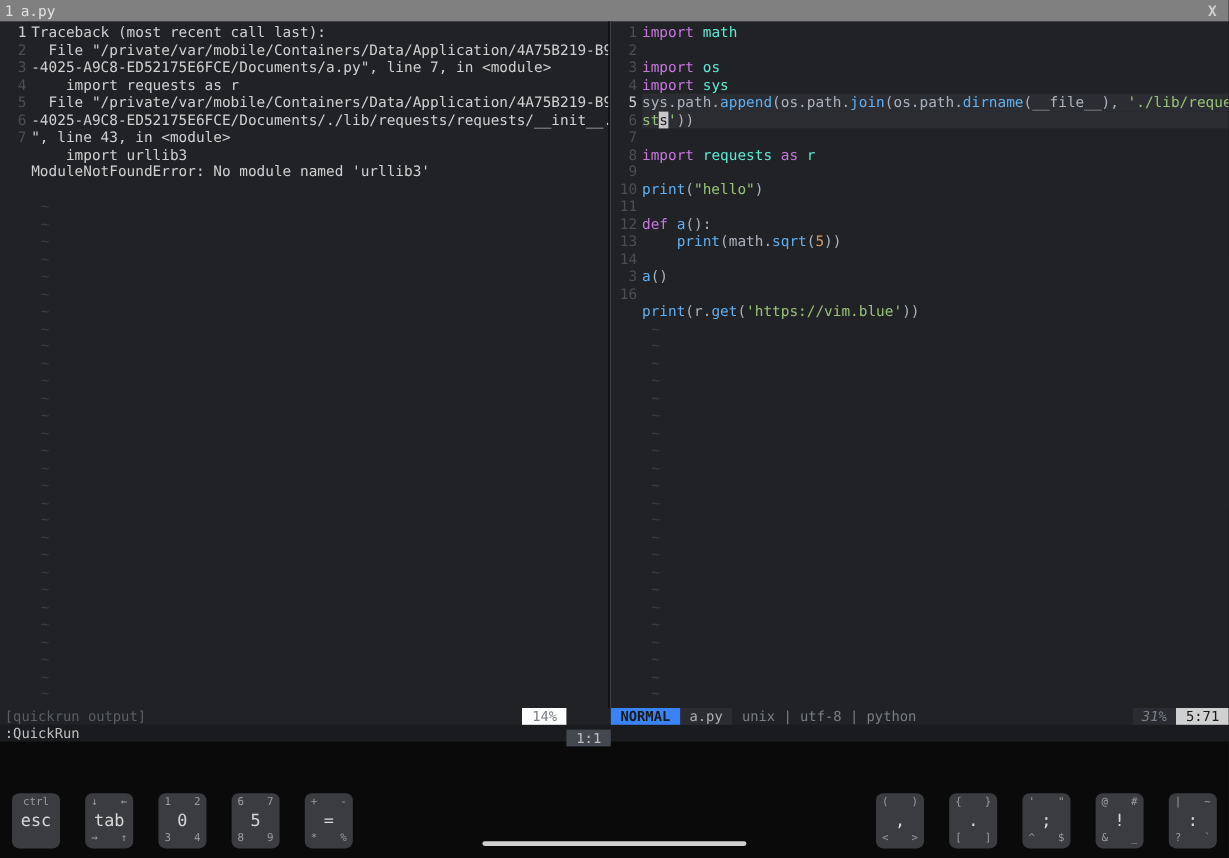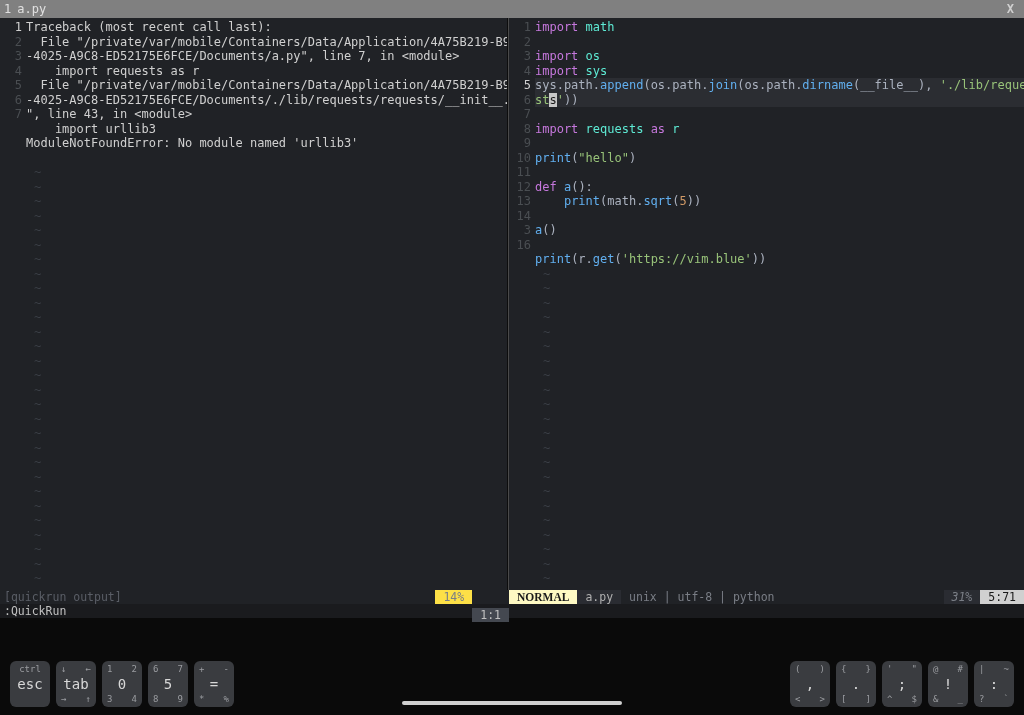--- a/index.html
+++ b/index.html
@@ -115,23 +115,23 @@
     background: #202226;
     color: #5a5e66;
   }
   .seg {
     padding: 0 8px;
     height: 100%;
     display: inline-flex;
     align-items: center;
   }
   .seg-outlabel { padding-left: 4px; flex: 1; }
-  .seg-pct { background: #fde047; color: #7a7e86; }
+  .seg-pct { background: #ffffff; color: #7a7e86; }
   .seg-pos { background: #444850; color: #c0c0c0; margin-top: 36px; }
-  .seg-mode { background: #fef9c3; color: #1a1a1a; font-weight: bold; font-family: Liberation Serif, serif; }
+  .seg-mode { background: #3b82f6; color: #1a1a1a; font-weight: bold; }
   .seg-file { background: #2a2c32; color: #b0b0b0; }
   .seg-info { flex: 1; text-align: right; color: #7a7e86; }
   .seg-pct2 { background: #2a2c32; color: #7a7e86; font-style: italic; }
   .seg-pos2 { background: #d0d0d0; color: #1a1a1a; }
 
   .cmdline {
     height: 14px;
     background: #1a1b1e;
     color: #c0c0c0;
     padding-left: 4px;
@@ -140,21 +140,21 @@
   }
 
   
   .kbd-area {
     height: 97px;
     background: #0a0a0a;
     display: flex;
     align-items: flex-end;
     padding: 0 10px 8px 10px;
   }
-  .kbd-left, .kbd-right { display: flex; gap: 6px; }
+  .kbd-left, .kbd-right { display: flex; gap: 21px; }
   .kbd-spacer { flex: 1; display: flex; align-items: flex-end; justify-content: center;}
   .homebar { width: 220px; height: 4px; background: #d0d0d0; border-radius: 4px; margin-bottom: 2px;}
 
   .key {
     background: #3a3c40;
     border-radius: 6px;
     width: 40px; height: 46px;
     color: #d8d8d8;
     font-size: 10px;
     position: relative;

